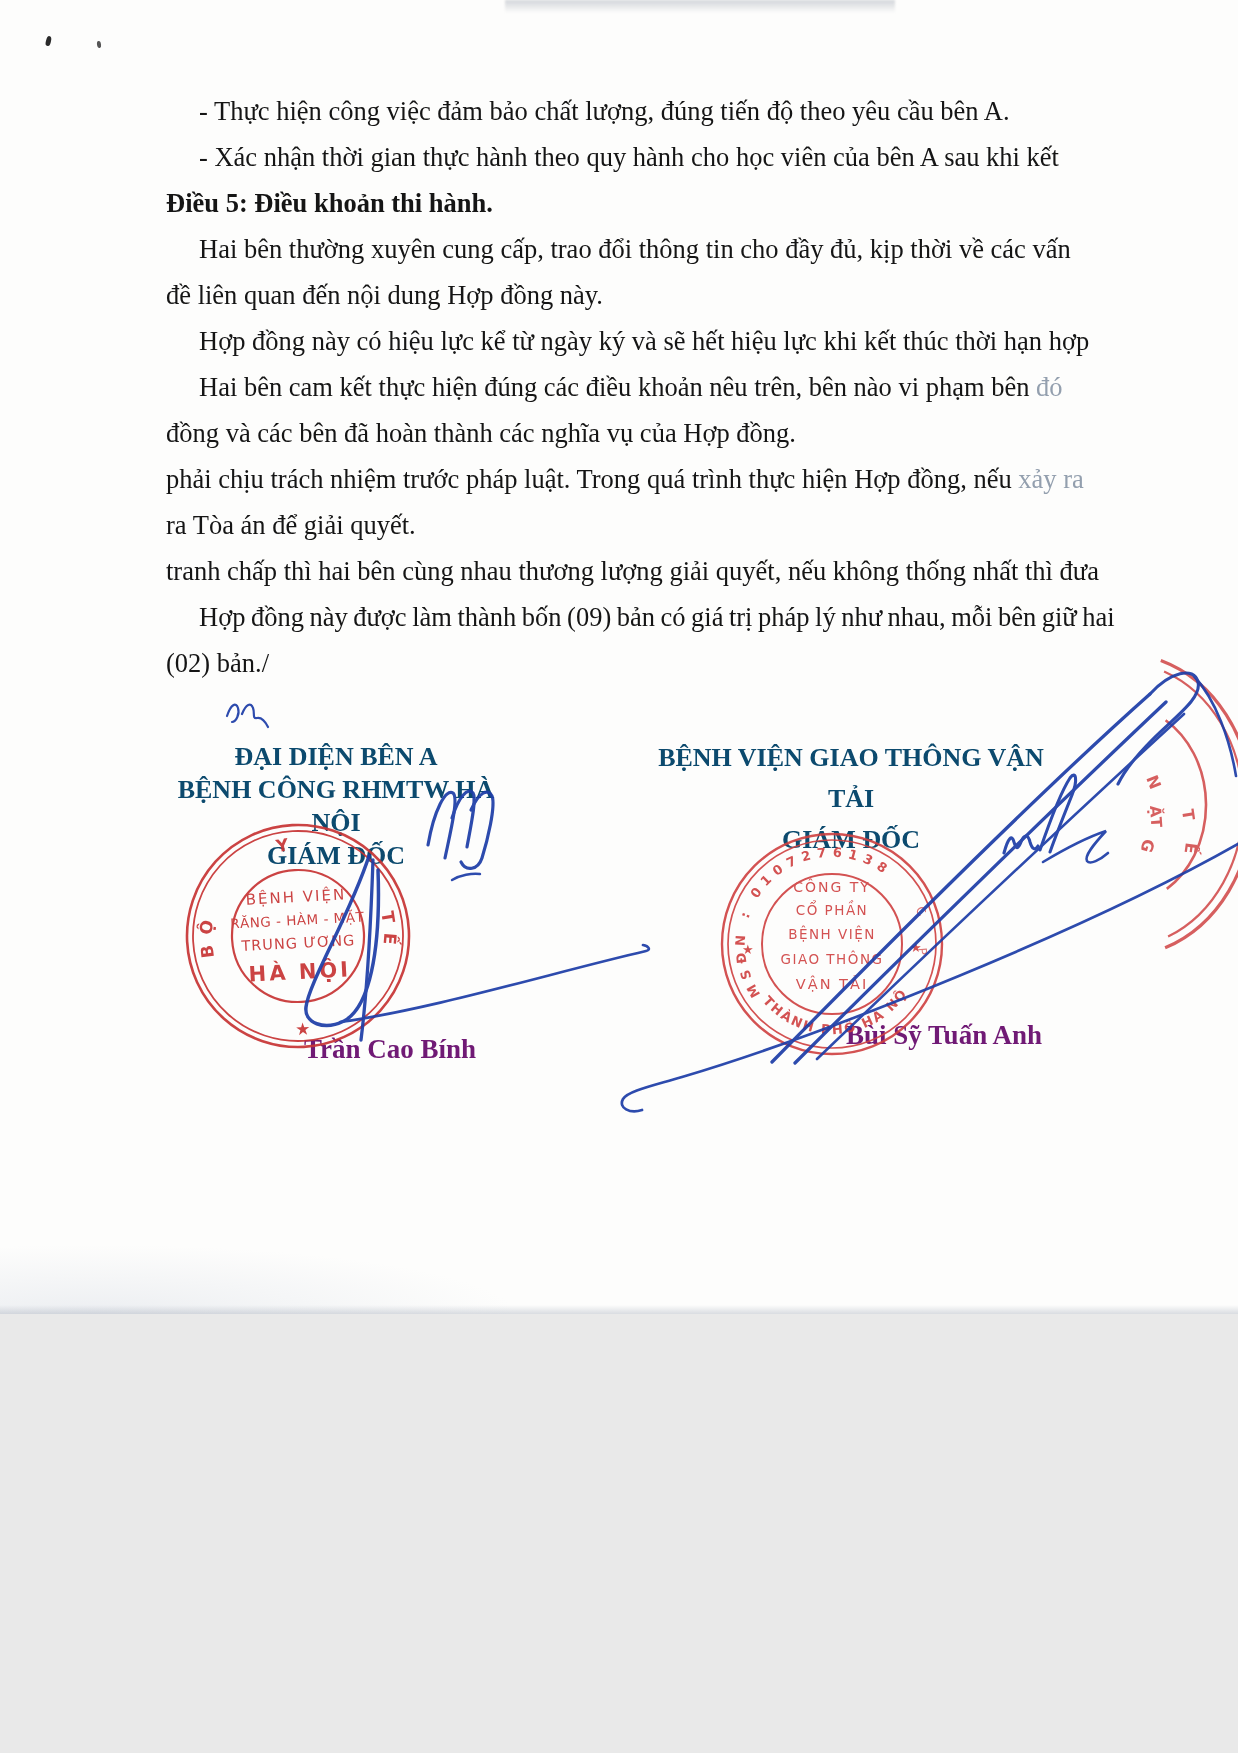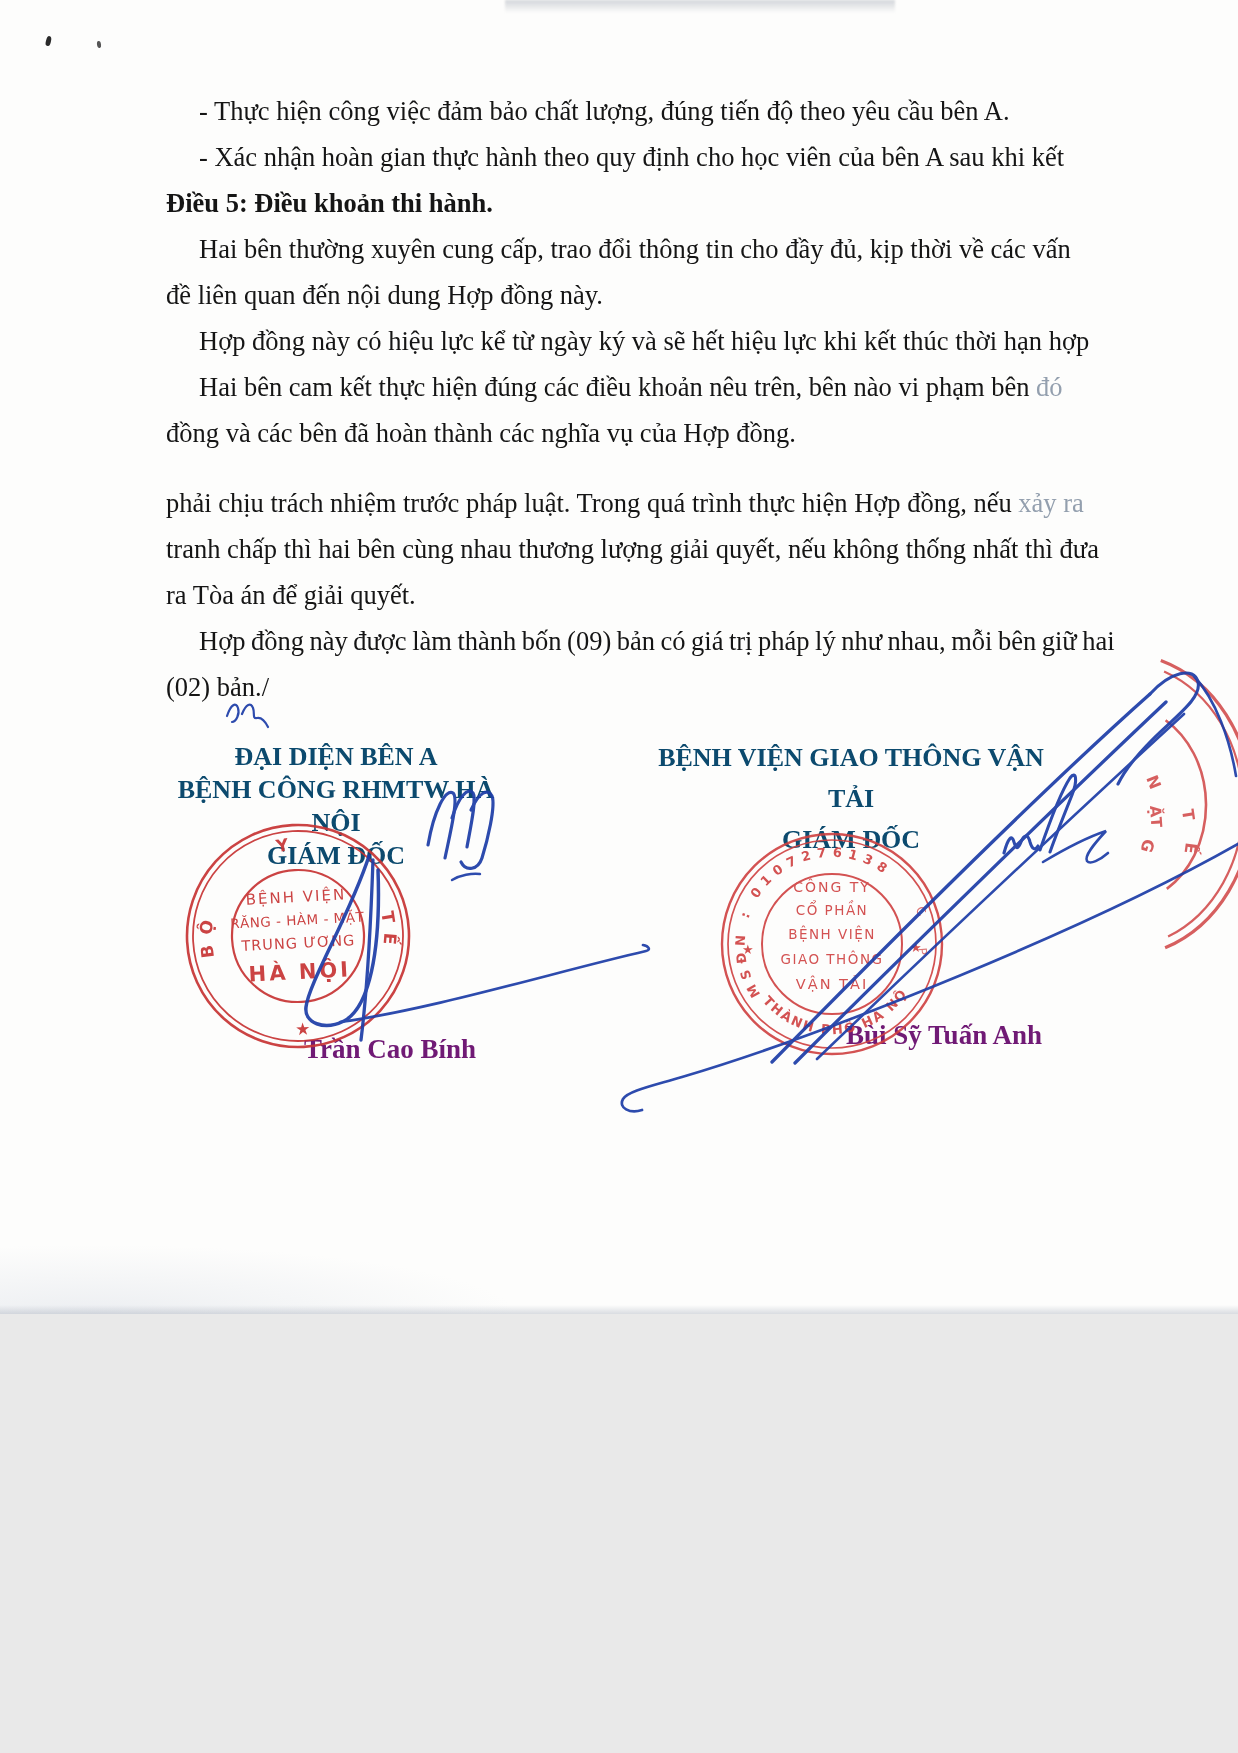--- a/index.html
+++ b/index.html
@@ -46,30 +46,30 @@
 <div class="page">
 
   <div class="smudge-top"></div>
   <div class="speck speck-1"></div>
   <div class="speck speck-2"></div>
   <div class="corner-shade"></div>
   <div class="bottom-shade"></div>
 
   <div class="doc-lines" id="doc-lines">
       <div class="dline indent"><span>- Thực hiện công việc đảm bảo chất lượng, đúng tiến độ theo yêu cầu bên A.</span></div>
-      <div class="dline indent just" style="word-spacing: 0px;"><span>- Xác nhận hoàn gian thực hành theo quy định cho học viên của bên A sau khi kết</span></div>
+      <div class="dline indent just" style="word-spacing: 0px;"><span>- Xác nhận thời gian thực hành theo quy hành cho học viên của bên A sau khi kết</span></div>
       <div class="dline bold"><span>Điều 5: Điều khoản thi hành.</span></div>
       <div class="dline indent just" style="word-spacing: 0px;"><span>Hai bên thường xuyên cung cấp, trao đổi thông tin cho đầy đủ, kịp thời về các vấn</span></div>
       <div class="dline"><span>đề liên quan đến nội dung Hợp đồng này.</span></div>
       <div class="dline indent just" style="word-spacing: 0px;"><span>Hợp đồng này có hiệu lực kể từ ngày ký và sẽ hết hiệu lực khi kết thúc thời hạn hợp</span></div>
       <div class="dline indent just" style="word-spacing: 0px;"><span>Hai bên cam kết thực hiện đúng các điều khoản nêu trên, bên nào vi phạm bên</span> <span class="faded">đó</span></div>
       <div class="dline"><span>đồng và các bên đã hoàn thành các nghĩa vụ của Hợp đồng.</span></div>
-      <div class="dline just" style="word-spacing: 0px; margin-top: 24px;"><span>phải chịu trách nhiệm trước pháp luật. Trong quá trình thực hiện Hợp đồng, nếu</span> <span class="faded">xảy ra</span></div>
+      <div class="dline just" style="word-spacing: 0px;"><span>phải chịu trách nhiệm trước pháp luật. Trong quá trình thực hiện Hợp đồng, nếu</span> <span class="faded">xảy ra</span></div>
+      <div class="dline"><span>ra Tòa án để giải quyết.</span></div>
       <div class="dline just" style="word-spacing: 0px;"><span>tranh chấp thì hai bên cùng nhau thương lượng giải quyết, nếu không thống nhất thì đưa</span></div>
-      <div class="dline"><span>ra Tòa án để giải quyết.</span></div>
       <div class="dline indent just" style="word-spacing: -1.10526px;"><span>Hợp đồng này được làm thành bốn (09) bản có giá trị pháp lý như nhau, mỗi bên giữ hai</span></div>
       <div class="dline"><span>(02) bản./</span></div>
     </div>
 
   <div class="sig-block sig-a">
     <div>ĐẠI DIỆN BÊN A</div>
     <div>BỆNH CÔNG RHMTW HÀ NỘI</div>
     <div>GIÁM ĐỐC</div>
   </div>
   <div class="sig-block sig-b">

